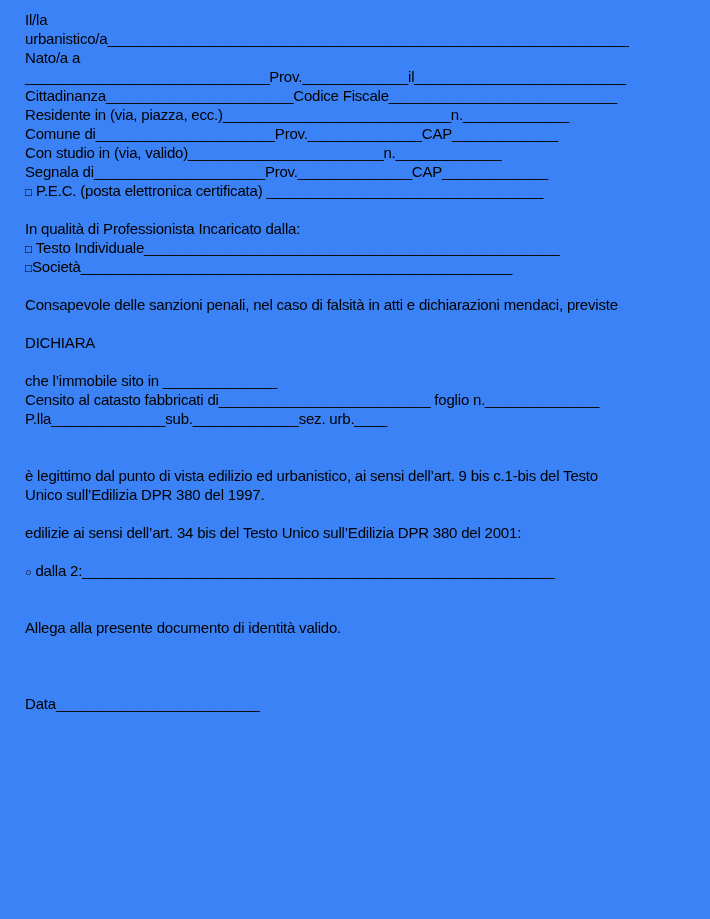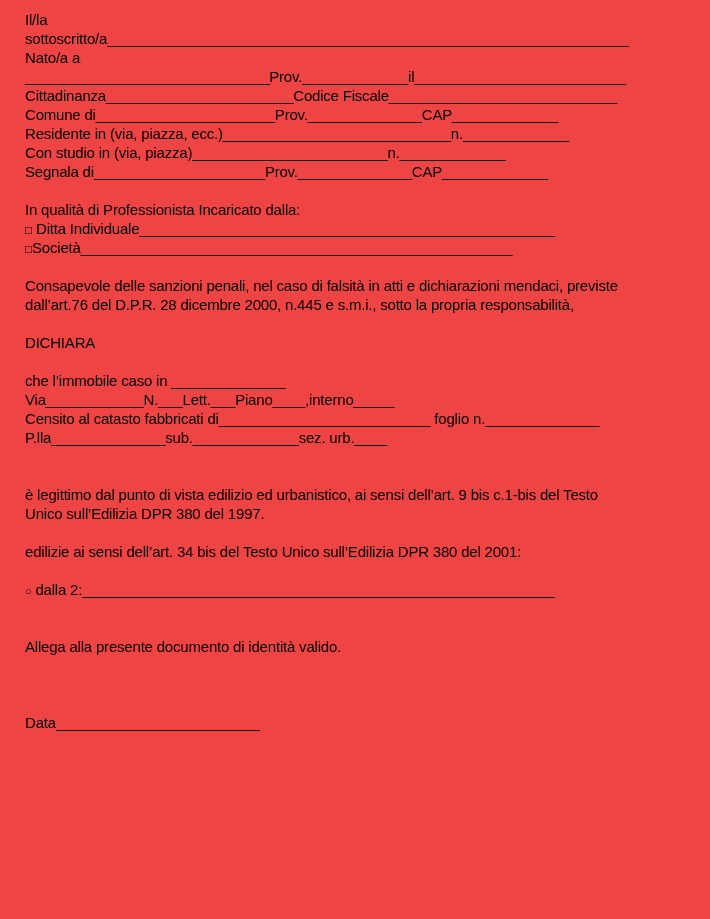--- a/index.html
+++ b/index.html
@@ -5,21 +5,21 @@
   html, body {
     margin: 0;
     padding: 0;
     background: #ffffff;
   }
   .page {
     position: relative;
     width: 710px;
     height: 919px;
     box-sizing: border-box;
-    background: #ef4444;
+    background: #3b82f6;
     color: #000000;
     font-family: "Liberation Sans", "DejaVu Sans", sans-serif;
     font-size: 15px;
     line-height: 19px;
     letter-spacing: -0.2px;
     padding: 10px 20px 0 25px;
     overflow: hidden;
   }
   .line {
     height: 19px;
@@ -35,40 +35,39 @@
   .icon-option-circle {
     font-size: 11px;
     vertical-align: 0.5px;
   }
 </style>
 </head>
 <body>
 
 <div class="page" id="page">
     <div class="line"><span class="txt">Il/la</span></div>
-    <div class="line"><span class="txt">sottoscritto/a________________________________________________________________</span></div>
+    <div class="line"><span class="txt">urbanistico/a________________________________________________________________</span></div>
     <div class="line"><span class="txt">Nato/a a</span></div>
     <div class="line"><span class="txt">______________________________Prov._____________il__________________________</span></div>
     <div class="line"><span class="txt">Cittadinanza_______________________Codice Fiscale____________________________</span></div>
+    <div class="line"><span class="txt">Residente in (via, piazza, ecc.)____________________________n._____________</span></div>
     <div class="line"><span class="txt">Comune di______________________Prov.______________CAP_____________</span></div>
-    <div class="line"><span class="txt">Residente in (via, piazza, ecc.)____________________________n._____________</span></div>
-    <div class="line"><span class="txt">Con studio in (via, piazza)________________________n._____________</span></div>
+    <div class="line"><span class="txt">Con studio in (via, valido)________________________n._____________</span></div>
     <div class="line"><span class="txt">Segnala di_____________________Prov.______________CAP_____________</span></div>
+    <div class="line"><span class="icon icon-checkbox">□</span><span class="txt"> P.E.C. (posta elettronica certificata) __________________________________</span></div>
     <div class="line"></div>
     <div class="line"><span class="txt">In qualità di Professionista Incaricato dalla:</span></div>
-    <div class="line"><span class="icon icon-checkbox">□</span><span class="txt"> Ditta Individuale___________________________________________________</span></div>
+    <div class="line"><span class="icon icon-checkbox">□</span><span class="txt"> Testo Individuale___________________________________________________</span></div>
     <div class="line"><span class="icon icon-checkbox">□</span><span class="txt">Società_____________________________________________________</span></div>
     <div class="line"></div>
     <div class="line"><span class="txt">Consapevole delle sanzioni penali, nel caso di falsità in atti e dichiarazioni mendaci, previste</span></div>
-    <div class="line"><span class="txt">dall’art.76 del D.P.R. 28 dicembre 2000, n.445 e s.m.i., sotto la propria responsabilità,</span></div>
     <div class="line"></div>
     <div class="line"><span class="txt">DICHIARA</span></div>
     <div class="line"></div>
-    <div class="line"><span class="txt">che l’immobile caso in ______________</span></div>
-    <div class="line"><span class="txt">Via____________N.___Lett.___Piano____,interno_____</span></div>
+    <div class="line"><span class="txt">che l’immobile sito in ______________</span></div>
     <div class="line"><span class="txt">Censito al catasto fabbricati di__________________________ foglio n.______________</span></div>
     <div class="line"><span class="txt">P.lla______________sub._____________sez. urb.____</span></div>
     <div class="line"></div>
     <div class="line"></div>
     <div class="line"><span class="txt">è legittimo dal punto di vista edilizio ed urbanistico, ai sensi dell’art. 9 bis c.1-bis del Testo</span></div>
     <div class="line"><span class="txt">Unico sull’Edilizia DPR 380 del 1997.</span></div>
     <div class="line"></div>
     <div class="line"><span class="txt">edilizie ai sensi dell’art. 34 bis del Testo Unico sull’Edilizia DPR 380 del 2001:</span></div>
     <div class="line"></div>
     <div class="line"><span class="icon icon-option-circle">○</span><span class="txt"> dalla 2:__________________________________________________________</span></div>

